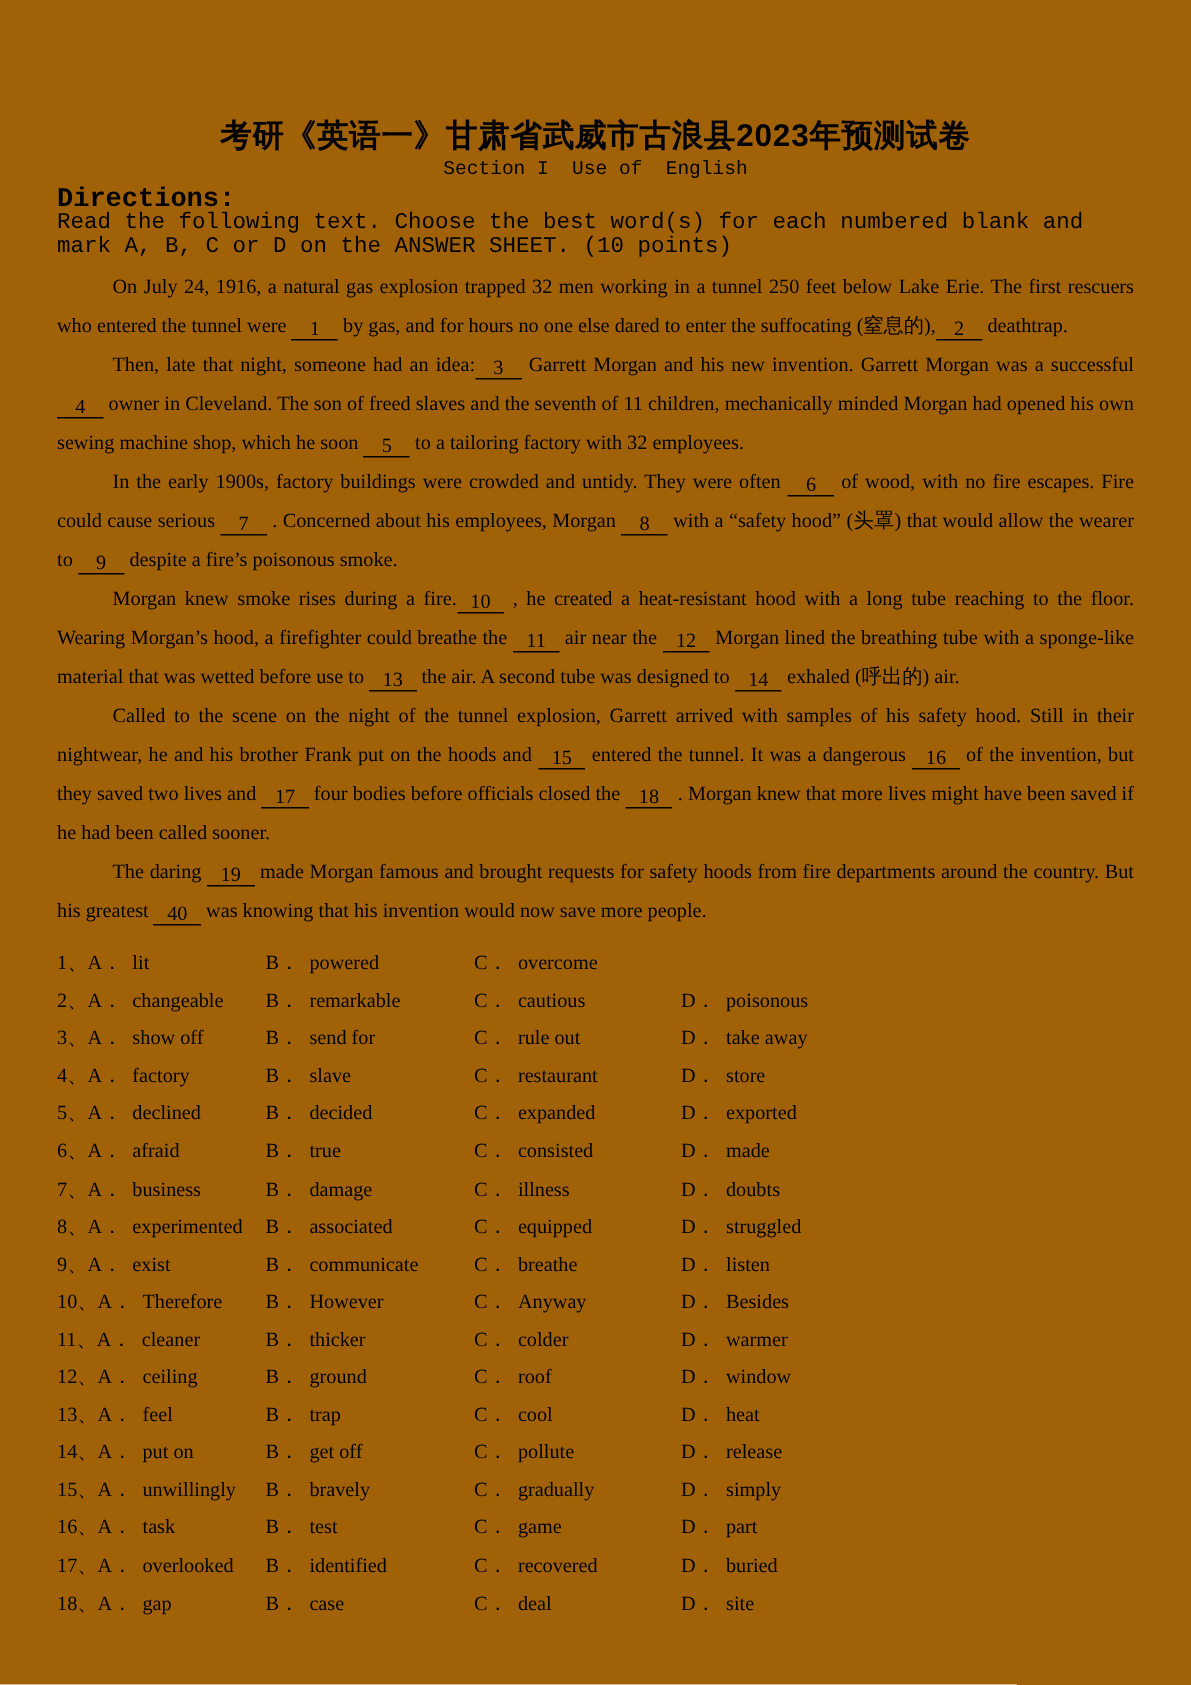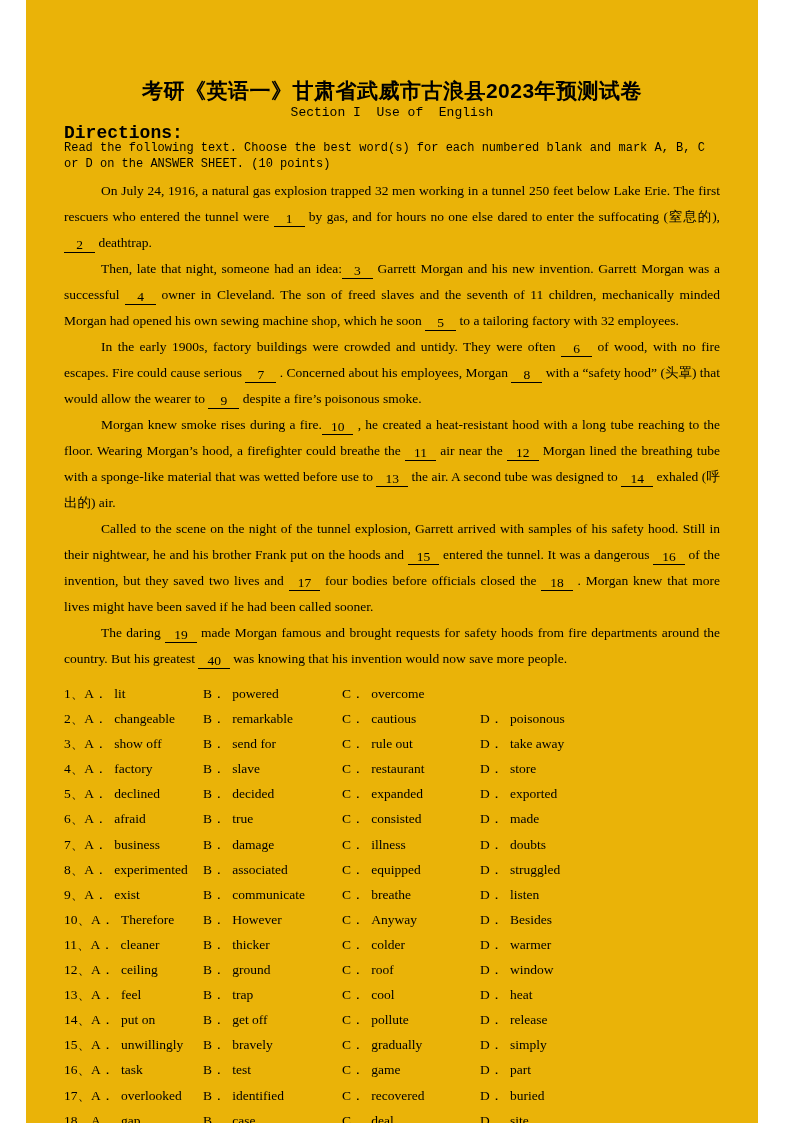--- a/index.html
+++ b/index.html
@@ -1,26 +1,25 @@
 <!DOCTYPE html>
 <html><head>
 <meta charset="utf-8">
 <style>
   html, body { margin: 0; padding: 0; background: #ffffff; }
   .page {
     position: relative;
-    width: 732px;
+    width: 794px;
     height: 1123px;
     box-sizing: border-box;
     padding: 78px 38px 0 38px;
-    background: #eab308;
+    background: #a16207;
     color: #000000;
     font-family: "Liberation Serif", serif;
     overflow: hidden;
-    margin-left: 26px;
   }
   .title {
     margin: 0;
     text-align: center;
     font-family: "Liberation Sans", sans-serif;
     font-weight: 700;
     font-size: 21px;
     line-height: 25px;
     letter-spacing: 0.5px;
   }
@@ -34,21 +33,21 @@
   }
   .directions-label {
     font-family: "Liberation Mono", monospace;
     font-weight: 700;
     font-size: 18px;
     line-height: 16px;
     margin-top: 4px;
   }
   .directions-text {
     font-family: "Liberation Mono", monospace;
-    font-size: 12px;
+    font-size: 15px;
     line-height: 15.5px;
   }
   .passage { margin-top: 6px; }
   .para {
     margin: 0;
     font-size: 13.5px;
     line-height: 26px;
     text-align: justify;
     text-indent: 37px;
   }

